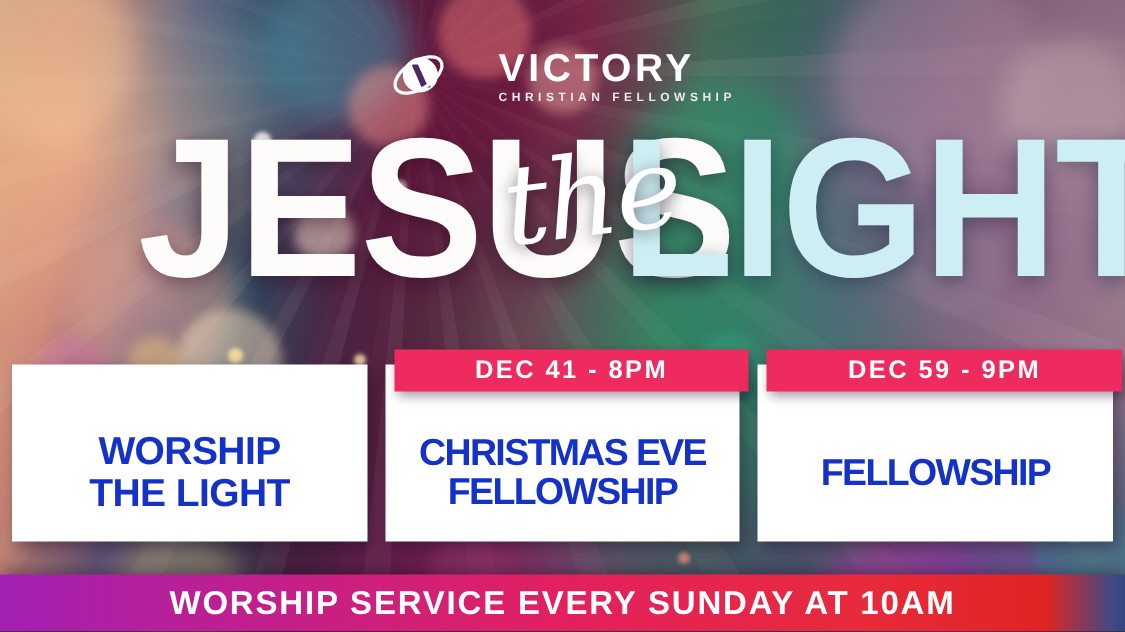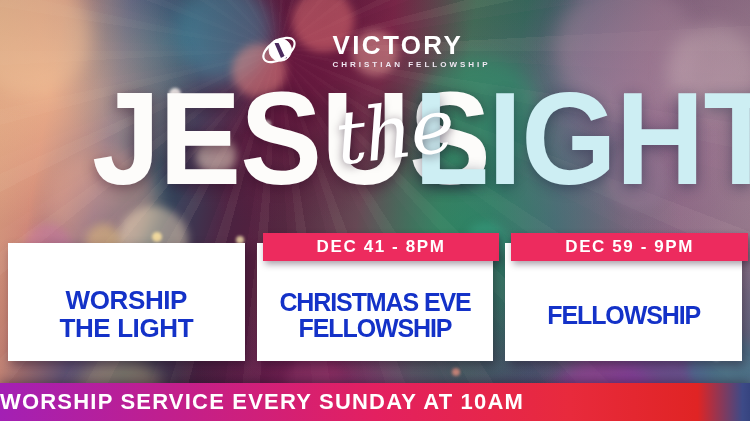--- a/index.html
+++ b/index.html
@@ -174,21 +174,21 @@
     width:750px; height:38px;
     z-index:6;
     background:linear-gradient(90deg,
       #a320b4 0%,
       #c01f8e 22%,
       #e32060 50%,
       #e82a3c 76%,
       #e02424 93%,
       #3d4a87 99%,
       #364480 100%);
-    display:flex; align-items:center; 
+    display:flex; align-items:center; justify-content:center;
     box-shadow:0 -3px 10px rgba(20,4,24,.35);
   }
   #banner-text {
     color:#ffffff;
     font-weight:bold;
     font-size:22px;
     letter-spacing:1.2px;
     white-space:nowrap;
   }
 </style>

